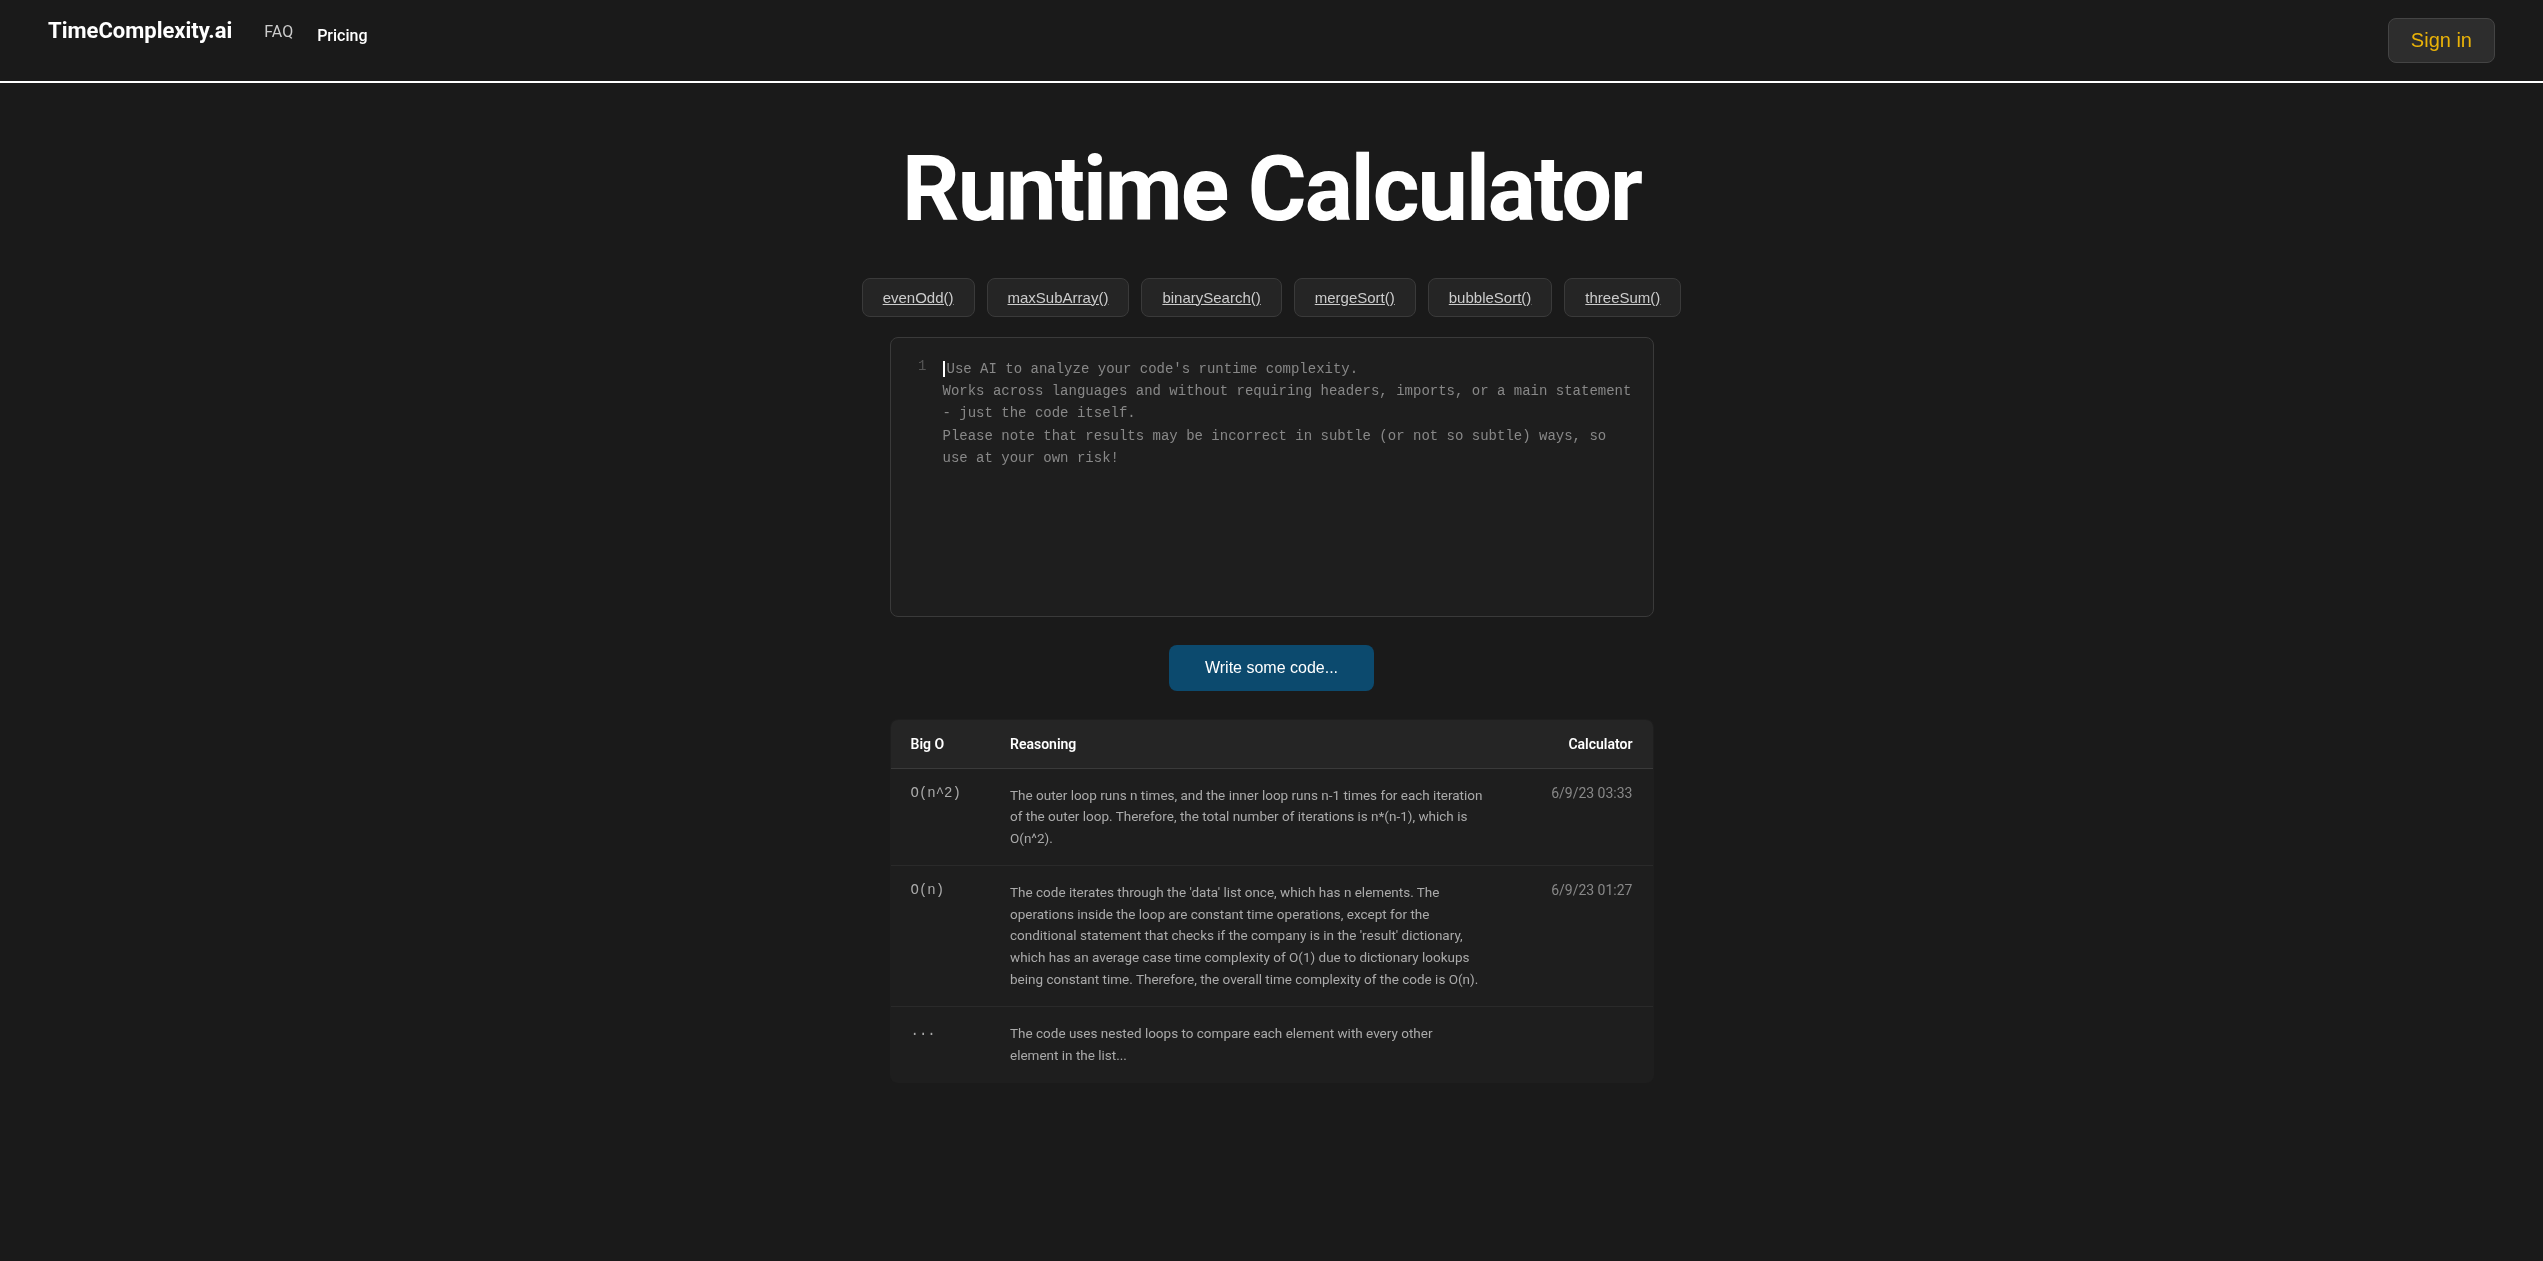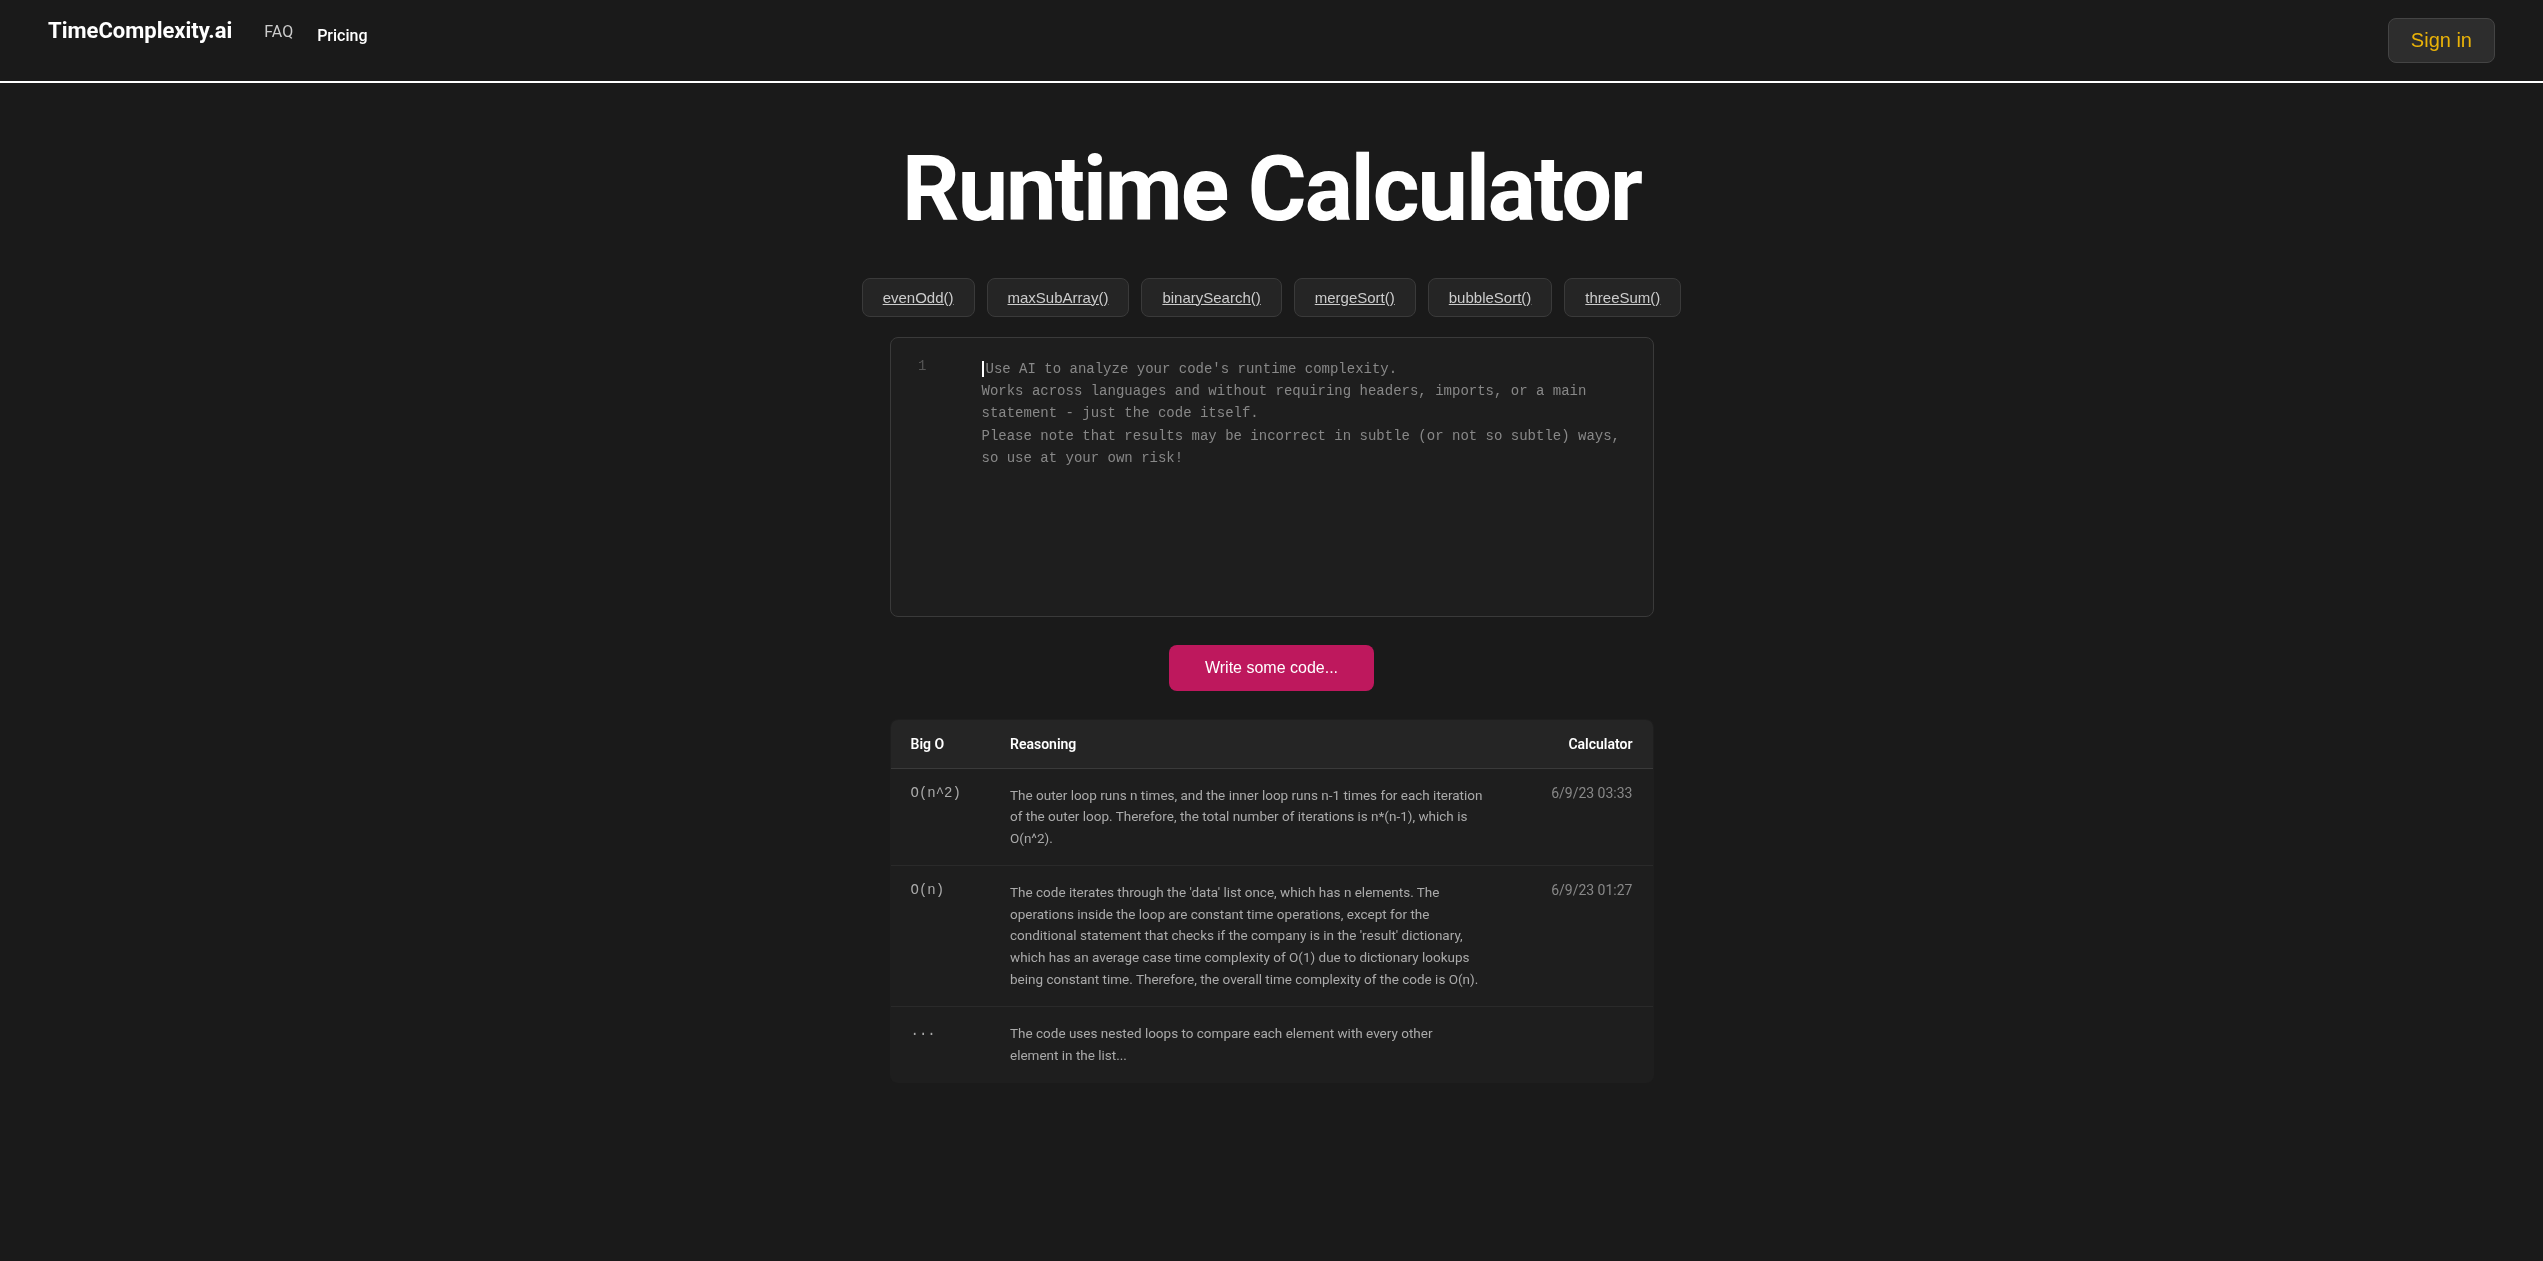--- a/index.html
+++ b/index.html
@@ -117,21 +117,20 @@
 
     .line-numbers {
       color: #555555;
       user-select: none;
       min-width: 16px;
       text-align: right;
     }
 
     .editor-content {
       flex: 1;
-      margin-left: 39px;
     }
 
     .editor-placeholder {
       color: #888888;
       line-height: 1.6;
     }
 
     .editor-placeholder .line1 {
       display: flex;
       align-items: center;
@@ -152,21 +151,21 @@
     }
 
     
     .write-btn-container {
       display: flex;
       justify-content: center;
       padding: 28px 48px;
     }
 
     .write-btn {
-      background-color: #be185d;
+      background-color: #0c4a6e;
       color: #ffffff;
       border: none;
       border-radius: 8px;
       padding: 14px 36px;
       font-size: 16px;
       cursor: pointer;
       font-weight: 500;
     }
 
     

